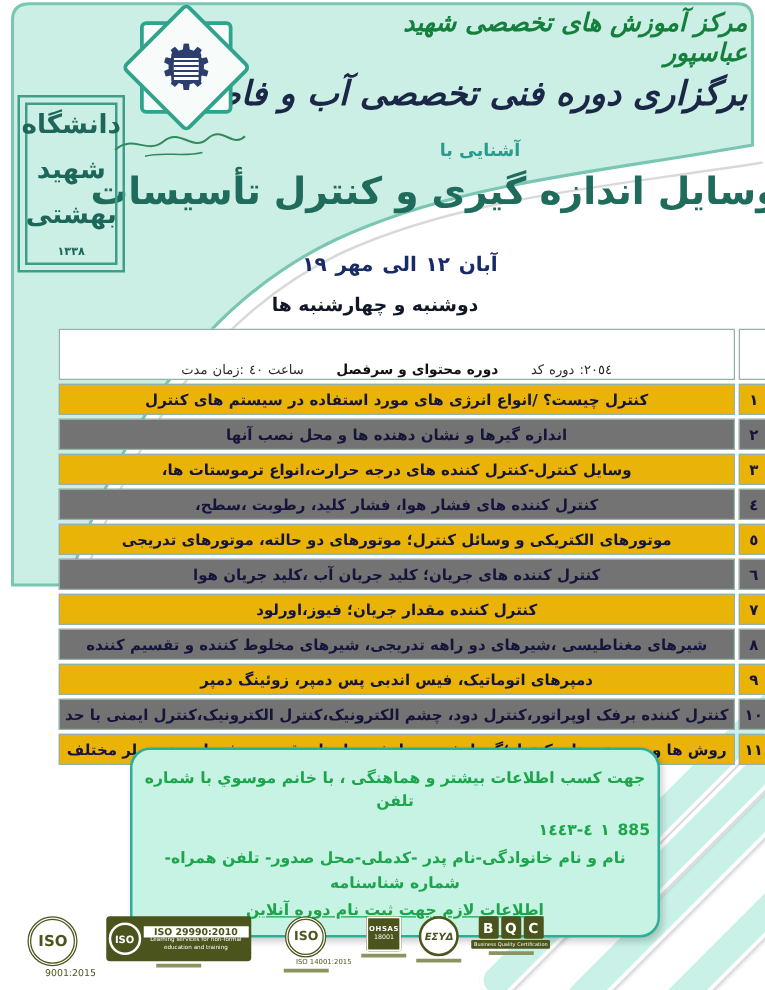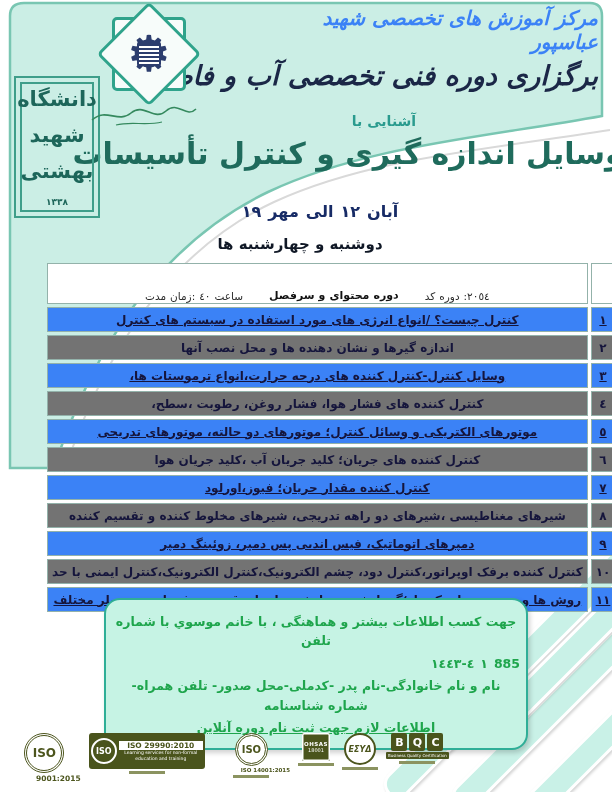--- a/index.html
+++ b/index.html
@@ -23,61 +23,61 @@
   .star-sq.rot{transform:rotate(45deg);}
   .gear{position:absolute;left:0;top:0;width:98px;height:98px;display:flex;align-items:center;
         justify-content:center;font-size:50px;color:#2c3d6e;}
   .gear-core{position:absolute;left:50%;top:50%;transform:translate(-50%,-50%);width:20px;height:20px;
         background:repeating-linear-gradient(0deg,#fff 0 2px,#2c3d6e 2px 4px);
         border:2px solid #2c3d6e;border-radius:2px;}
   .signature{left:86px;top:102px;z-index:3;}
 
   
   .center-name{right:14px;top:6px;left:250px;text-align:right;direction:rtl;
-      font-style:italic;font-weight:bold;font-size:20px;color:#3b82f6;z-index:2;}
+      font-style:italic;font-weight:bold;font-size:20px;color:#15803d;z-index:2;}
   .course-banner{right:14px;top:60px;left:120px;text-align:right;direction:rtl;
       font-style:italic;font-weight:bold;font-size:27px;color:#1b2747;z-index:2;}
   .intro{left:0;right:0;top:113px;text-align:center;transform:translateX(78px);
       font-weight:bold;font-size:14px;color:#2a9b8e;direction:rtl;z-index:2;}
   .main-title{left:0;right:0;top:136px;text-align:center;transform:translateX(42px);
       font-weight:bold;font-size:30px;color:#1f6b5c;direction:rtl;z-index:2;}
   .date-line{left:0;right:0;top:202px;display:flex;direction:ltr;justify-content:center;
       transform:translateX(14px);gap:7px;font-weight:bold;font-size:16px;color:#172b66;z-index:2;}
   .days-line{left:0;right:0;top:235px;text-align:center;transform:translateX(-6px);
       font-weight:bold;font-size:15px;color:#101826;direction:rtl;z-index:2;}
 
   
   .course-table{position:absolute;left:44px;top:260px;width:532px;z-index:2;
       border-collapse:separate;border-spacing:3px;direction:rtl;}
   .course-table td{border:1px solid #93b2aa;text-align:center;vertical-align:middle;
       height:21px;padding:1px 4px;}
   td.num{width:26px;font-weight:bold;font-size:12px;color:#15153c;}
   td.txt{font-weight:bold;font-size:12px;color:#15153c;direction:rtl;white-space:nowrap;}
-  tr.r-teal td{background:#3b82f6;text-decoration:underline;}
+  tr.r-teal td{background:#eab308;}
   tr.r-white td{background:#737373;}
   tr.thead td{background:#fff;}
   .thead-flex{display:flex;direction:ltr;justify-content:center;align-items:center;gap:26px;
       font-size:10.5px;font-weight:normal;color:#2b2b2b;margin-top:24px;}
   .thead-flex .seg{display:flex;direction:ltr;gap:4px;}
   .seg.bold-seg{font-weight:bold;font-size:11px;color:#111;}
 
   
   .info-box{left:104px;top:598px;width:408px;background:#c6f3e4;border:2px solid #2fae97;
       border-radius:16px;padding:9px 6px 8px 6px;box-shadow:2px 3px 5px rgba(0,0,0,.18);z-index:4;}
   .info-line{margin:3px 0;text-align:center;font-size:12.5px;font-weight:bold;
       color:#1ea54c;direction:rtl;line-height:1.55;}
   .info-line.tokens{display:flex;direction:ltr;justify-content:flex-end;gap:6px;}
   .info-line.underline{text-decoration:underline;}
 
   
   .footer{left:8px;top:733px;display:flex;align-items:flex-start;gap:8px;color:#4c551d;z-index:4;}
   .cert{display:flex;flex-direction:column;align-items:center;}
   .iso-circle{width:34px;height:34px;border-radius:50%;border:3px double #4c551d;display:flex;
       align-items:center;justify-content:center;font-weight:bold;font-size:12px;background:#fff;}
-  .iso-sub{font-size:7.5px;font-weight:bold;margin-top:1px;padding-left:28px;}
+  .iso-sub{font-size:7.5px;font-weight:normal;margin-top:1px;padding-left:28px;}
   .tiny-bar{width:36px;height:3px;background:#8b9360;margin-top:2px;}
   .banner29990{width:112px;height:32px;background:#4a541c;border-radius:3px;display:flex;
       align-items:center;padding:2px;}
   .iso-circ-sm{width:22px;height:22px;border-radius:50%;border:2px solid #fff;color:#fff;
       display:flex;align-items:center;justify-content:center;font-size:8px;font-weight:bold;flex:none;}
   .b29990-right{display:flex;flex-direction:column;flex:1;margin-left:2px;}
   .b29990-top{background:#fff;color:#4a541c;font-size:7.5px;font-weight:bold;text-align:center;line-height:1.3;}
   .b29990-bot{color:#fff;font-size:4.5px;text-align:center;line-height:1.25;}
   .iso-circle.sm{width:27px;height:27px;font-size:10px;}
   .ohsas{width:28px;height:28px;background:#4a541c;color:#fff;display:flex;flex-direction:column;
@@ -174,21 +174,21 @@
       <tr class="r-white">
           <td class="num">٢</td>
           <td class="txt">اندازه گیرها و نشان دهنده ها و محل نصب آنها</td>
         </tr>
       <tr class="r-teal">
           <td class="num">٣</td>
           <td class="txt">وسایل کنترل-کنترل کننده های درجه حرارت،انواع ترموستات ها،</td>
         </tr>
       <tr class="r-white">
           <td class="num">٤</td>
-          <td class="txt">کنترل کننده های فشار هوا، فشار روغن، رطوبت ،سطح،</td>
+          <td class="txt">کنترل کننده های فشار هوا، فشار کلید، رطوبت ،سطح،</td>
         </tr>
       <tr class="r-teal">
           <td class="num">٥</td>
           <td class="txt">موتورهای الکتریکی و وسائل کنترل؛ موتورهای دو حالته، موتورهای تدریجی</td>
         </tr>
       <tr class="r-white">
           <td class="num">٦</td>
           <td class="txt">کنترل کننده های جریان؛ کلید جریان آب ،کلید جریان هوا</td>
         </tr>
       <tr class="r-teal">

